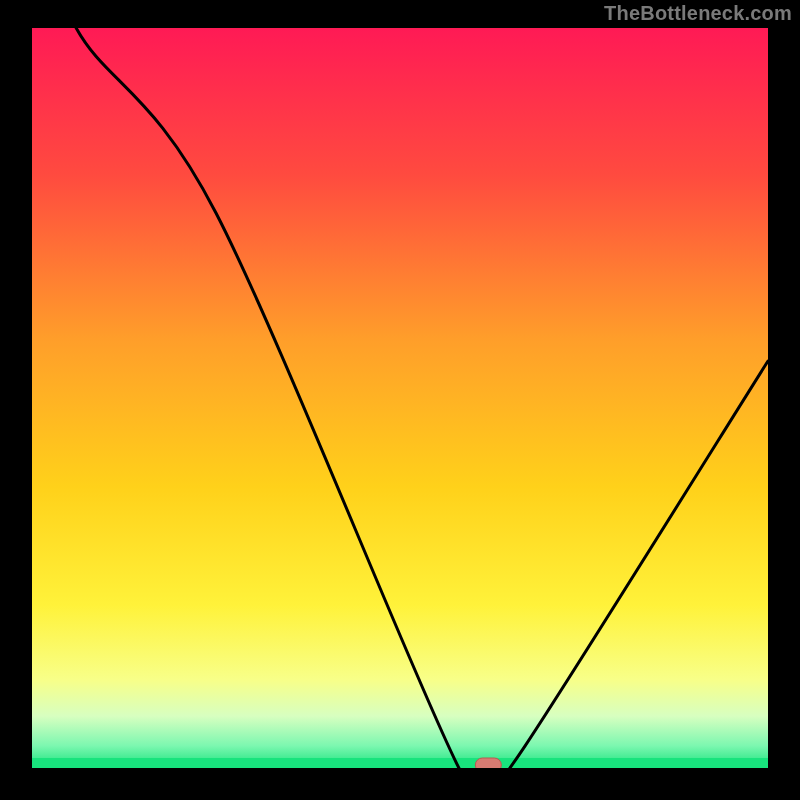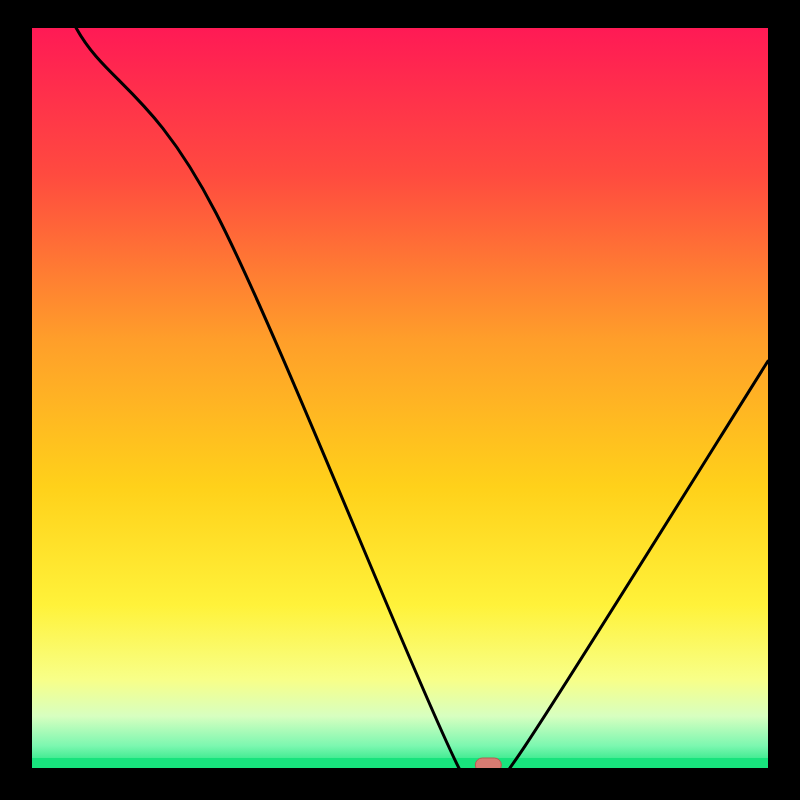--- a/index.html
+++ b/index.html
@@ -32,20 +32,21 @@
     top: 28px;
     width: 736px;
     height: 740px;
   }
   svg { display: block; }
 </style>
 </head>
 <body>
 <div class="outer">
 
+  <div class="attribution">TheBottleneck.com</div>
 
   <div class="plot-area">
     <svg id="chart-svg" width="736" height="740" viewBox="0 0 736 740">
         <defs>
           <linearGradient id="bg-grad" x1="0" y1="0" x2="0" y2="1">
             <stop offset="0%" stop-color="#ff1a55"></stop>
             <stop offset="20%" stop-color="#ff4b3f"></stop>
             <stop offset="42%" stop-color="#ff9e2a"></stop>
             <stop offset="62%" stop-color="#ffd11a"></stop>
             <stop offset="78%" stop-color="#fff23a"></stop>

